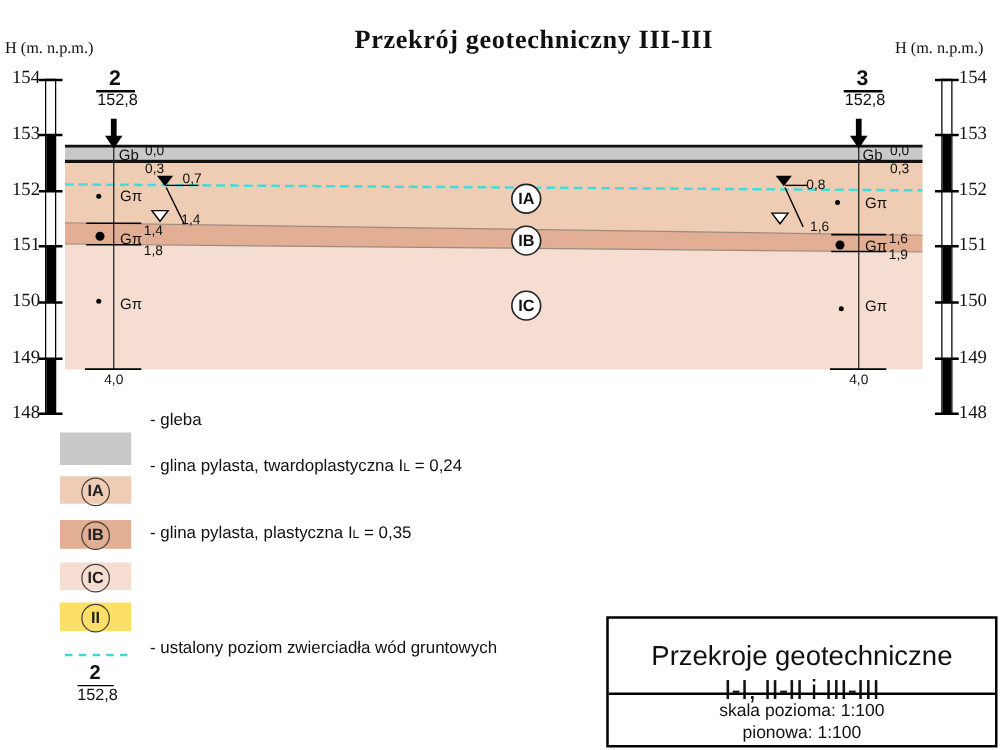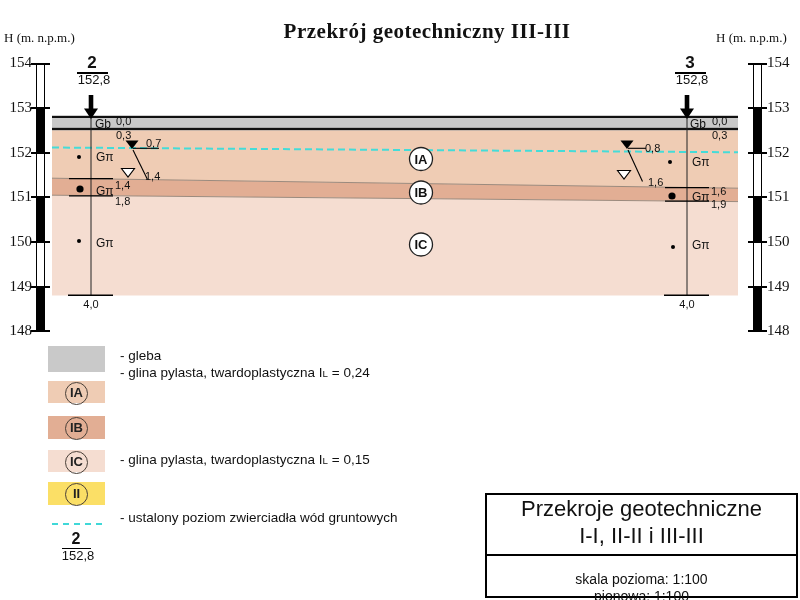--- a/index.html
+++ b/index.html
@@ -32,24 +32,24 @@
   .leg-circle { width:21px; height:21px; border:1.3px solid #4a4038; border-radius:50%;
     background:transparent; text-align:center; font:bold 13px "Liberation Sans", sans-serif;
     line-height:20px; color:#222; position:absolute; left:17px; top:0px; }
   .leg-text { left:120px; height:18px; line-height:18px; font:13.5px "Liberation Sans", sans-serif; white-space:nowrap; }
   .sub { font-size:0.72em; }
   .water-sample { left:52px; top:523px; width:50px; height:0;
     border-top:2px dashed #3fd8d8; }
   
   #title-block { left:485px; top:493px; width:313px; height:105px;
     border:2px solid #000; box-sizing:border-box; background:#fff; }
-  .tb-title { text-align:center; font:22px "Liberation Sans", sans-serif; line-height:27px; padding-top:0; }
+  .tb-title { text-align:center; font:22px "Liberation Sans", sans-serif; line-height:27px; padding-top:16px; }
   .tb-bottom { position:absolute; left:0; right:0; bottom:0; height:40px;
     border-top:2px solid #000; display:flex; }
-  .tb-scale { flex:1; text-align:center; font:14px "Liberation Sans", sans-serif; line-height:17px; padding-top:15px; }
+  .tb-scale { flex:1; text-align:center; font:14px "Liberation Sans", sans-serif; line-height:17px; padding-top:4px; }
   .tb-zal { width:63px; border-left:2px solid #000; text-align:center;
     font:bold 17px "Liberation Sans", sans-serif; line-height:36px; }
 </style>
 </head>
 <body>
 
 <div id="canvas">
 
   <svg class="abs" style="left:0;top:0" width="800" height="600" viewBox="0 0 800 600">
 
@@ -161,35 +161,35 @@
   <div class="abs depth" style="left:645px;top:143px">0,8</div>
   <div class="abs code" style="left:692px;top:156px">Gπ</div>
   <div class="abs depth" style="left:648px;top:177px">1,6</div>
   <div class="abs code" style="left:692px;top:191px">Gπ</div>
   <div class="abs depth" style="left:711px;top:186px">1,6</div>
   <div class="abs depth" style="left:711px;top:199px">1,9</div>
   <div class="abs code" style="left:692px;top:239px">Gπ</div>
   <div class="abs depth center" style="left:673px;top:299px;width:28px">4,0</div>
 
   <div class="abs swatch" style="top:346px;height:26px;background:#c9c9c9"></div>
-  <div class="abs leg-text" style="top:348px"><span>- gleba</span></div>
+  <div class="abs leg-text" style="top:328px"><span>- gleba</span></div>
 
   <div class="abs swatch" style="top:381px;height:22px;background:#efccb4">
     <div class="leg-circle" style="top:0.5px">IA</div>
   </div>
   <div class="abs leg-text" style="top:365px"><span>- glina pylasta, twardoplastyczna I</span><span class="sub">L</span><span> = 0,24</span></div>
 
   <div class="abs swatch" style="top:416px;height:23px;background:#e2ae94">
     <div class="leg-circle" style="top:1px">IB</div>
   </div>
+  <div class="abs leg-text" style="top:418px"><span>- glina pylasta, plastyczna I</span><span class="sub">L</span><span> = 0,35</span></div>
 
   <div class="abs swatch" style="top:450px;height:22px;background:#f5ddd1">
     <div class="leg-circle" style="top:0.5px">IC</div>
   </div>
-  <div class="abs leg-text" style="top:452px"><span>- glina pylasta, twardoplastyczna I</span><span class="sub">L</span><span> = 0,15</span></div>
 
   <div class="abs swatch" style="top:482px;height:23px;background:#fbdf66">
     <div class="leg-circle" style="top:1px">II</div>
   </div>
 
   <div class="abs water-sample"></div>
   <div class="abs leg-text" style="top:510px"><span>- ustalony poziom zwierciadła wód gruntowych</span></div>
 
   <div class="abs bh-num" style="left:61px;top:531px;width:30px;font-size:16px">2</div>
   <div class="abs bh-line" style="left:62px;top:547.5px;width:29px;height:1.5px"></div>

